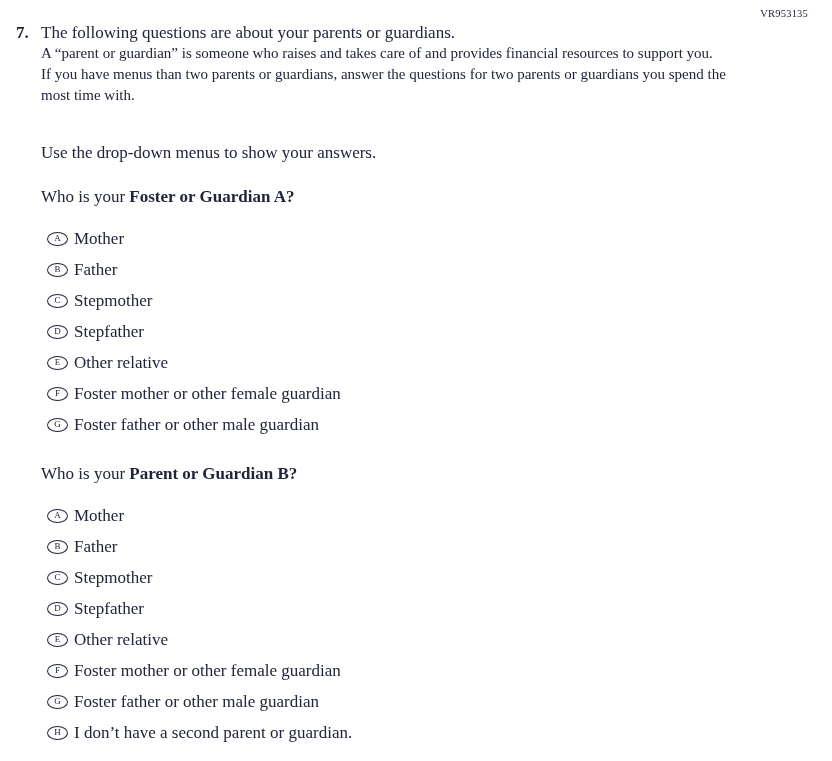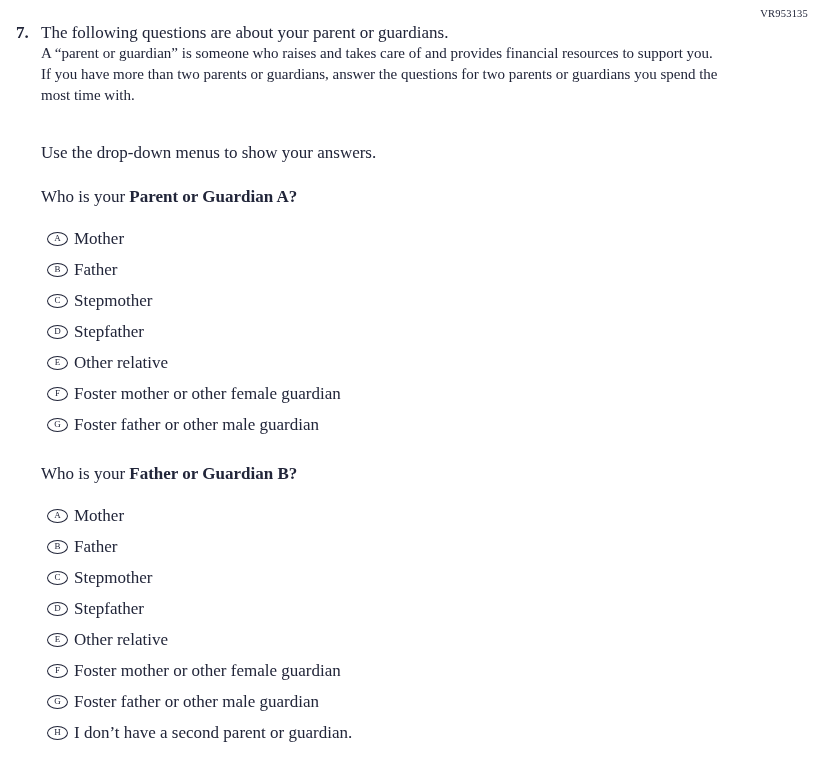--- a/index.html
+++ b/index.html
@@ -90,34 +90,34 @@
 </style>
 </head>
 <body>
 
 <div class="page">
 
   <div class="form-code">VR953135</div>
 
   <div class="question-row">
     <div class="qnum">7.</div>
-    <div class="stem">The following questions are about your parent or guardians.</div>
+    <div class="stem">The following questions are about your parents or guardians.</div>
   </div>
 
   <div class="content">
 
     <div class="intro">
       <div>A “parent or guardian” is someone who raises and takes care of and provides financial resources to support you.</div>
-      <div>If you have more than two parents or guardians, answer the questions for two parents or guardians you spend the most time with.</div>
+      <div>If you have menus than two parents or guardians, answer the questions for two parents or guardians you spend the most time with.</div>
     </div>
 
     <div class="instruction">Use the drop-down menus to show your answers.</div>
 
     <div class="section section-a">
-      <div class="prompt"><span>Who is your </span><b>Parent or Guardian A?</b></div>
+      <div class="prompt"><span>Who is your </span><b>Foster or Guardian A?</b></div>
       <div class="options">
         <div class="option-row">
           <span class="bubble">A</span>
           <span class="option-label">Mother</span>
         </div>
         <div class="option-row">
           <span class="bubble">B</span>
           <span class="option-label">Father</span>
         </div>
         <div class="option-row">
@@ -137,21 +137,21 @@
           <span class="option-label">Foster mother or other female guardian</span>
         </div>
         <div class="option-row">
           <span class="bubble">G</span>
           <span class="option-label">Foster father or other male guardian</span>
         </div>
       </div>
     </div>
 
     <div class="section section-b">
-      <div class="prompt"><span>Who is your </span><b>Father or Guardian B?</b></div>
+      <div class="prompt"><span>Who is your </span><b>Parent or Guardian B?</b></div>
       <div class="options">
         <div class="option-row">
           <span class="bubble">A</span>
           <span class="option-label">Mother</span>
         </div>
         <div class="option-row">
           <span class="bubble">B</span>
           <span class="option-label">Father</span>
         </div>
         <div class="option-row">

